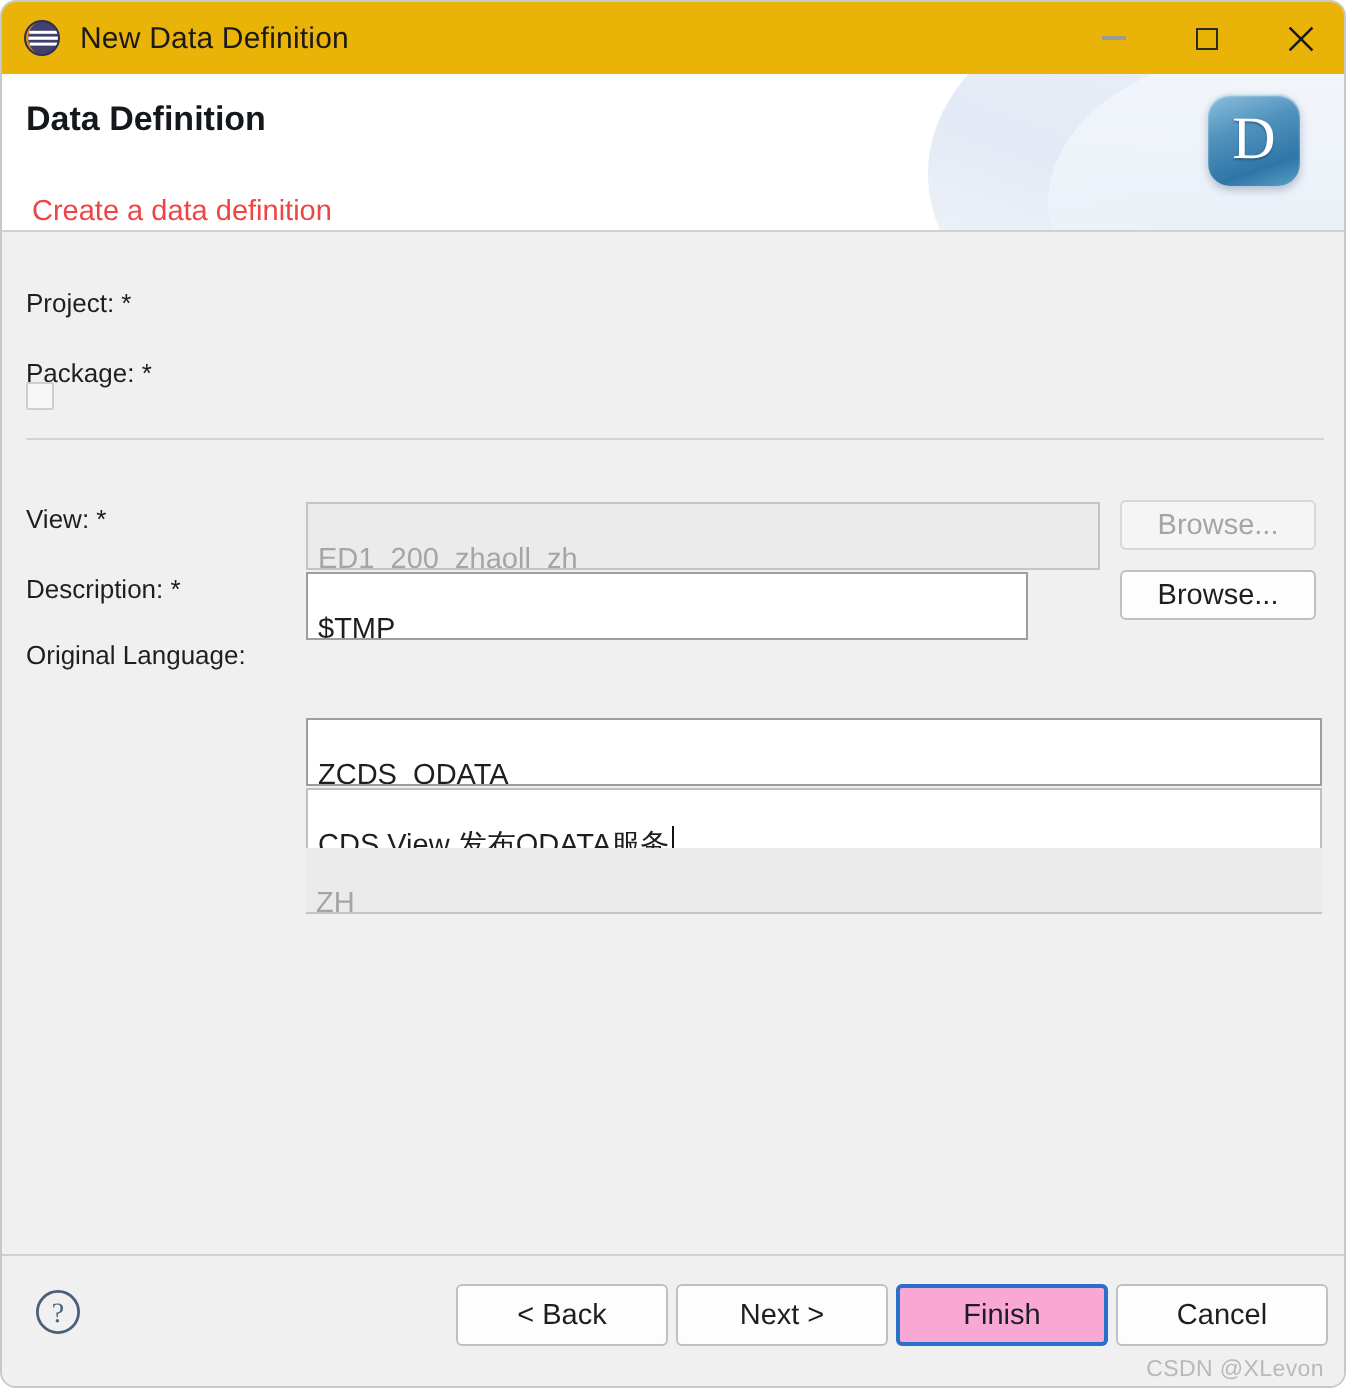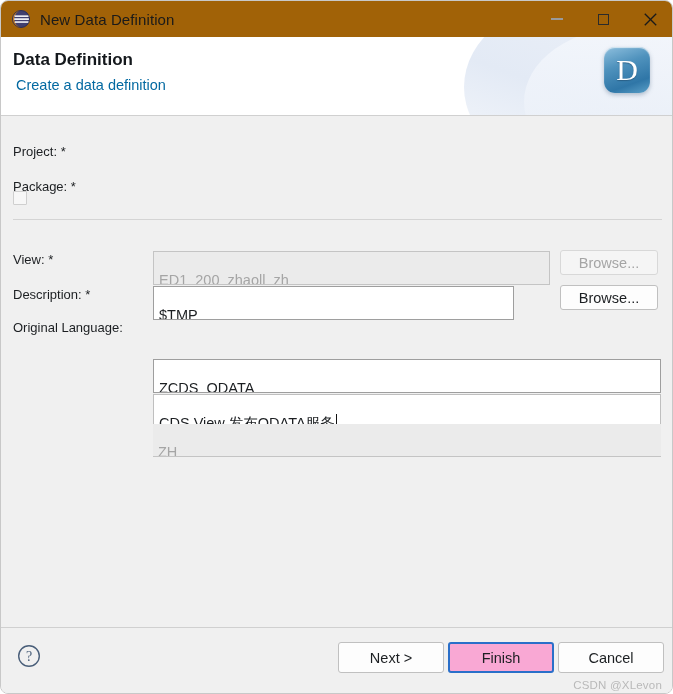--- a/index.html
+++ b/index.html
@@ -24,21 +24,21 @@
     border-radius: 8px;
     overflow: hidden;
   }
 
   
   .titlebar {
     position: absolute;
     left: 0; top: 0;
     width: 673px;
     height: 36px;
-    background: #a16207;
+    background: #eab308;
     display: flex;
     align-items: center;
   }
   .title-icon {
     margin-left: 10px;
     width: 20px;
     height: 20px;
     position: relative;
     flex: 0 0 auto;
   }
@@ -110,23 +110,23 @@
     position: absolute;
     left: 12px;
     top: 13px;
     font-size: 17px;
     font-weight: bold;
     color: #14181c;
   }
   .banner-sub {
     position: absolute;
     left: 15px;
-    top: 40px;
+    top: 61px;
     font-size: 14.5px;
-    color: #0369a1;
+    color: #ef4444;
   }
   .banner-logo {
     position: absolute;
     right: 24px;
     top: 10px;
     width: 46px;
     height: 46px;
     border-radius: 11px;
     background: linear-gradient(160deg, #8fc0de 0%, #4f92bd 38%, #2f76a7 75%, #5ba0c8 100%);
     box-shadow: 0 2px 4px rgba(60,90,120,.35), inset 0 1px 1px rgba(255,255,255,.7);
@@ -382,20 +382,21 @@
   </div>
 
   <div class="buttonbar">
     <div class="help-icon">
       <svg width="24" height="24" viewBox="0 0 24 24">
         <circle cx="12" cy="12" r="10.3" fill="none" stroke="#4a5f7a" stroke-width="1.4"></circle>
         <text x="12" y="17" text-anchor="middle" font-family="Liberation Serif, serif" font-size="14" fill="#4a5f7a">?</text>
       </svg>
     </div>
     <div class="bar-buttons">
+      <div class="btn">&lt; Back</div>
       <div class="btn">Next &gt;</div>
       <div class="btn default">Finish</div>
       <div class="btn">Cancel</div>
     </div>
     <div class="watermark">CSDN @XLevon</div>
   </div>
 
 </div>
 
 </body></html>

